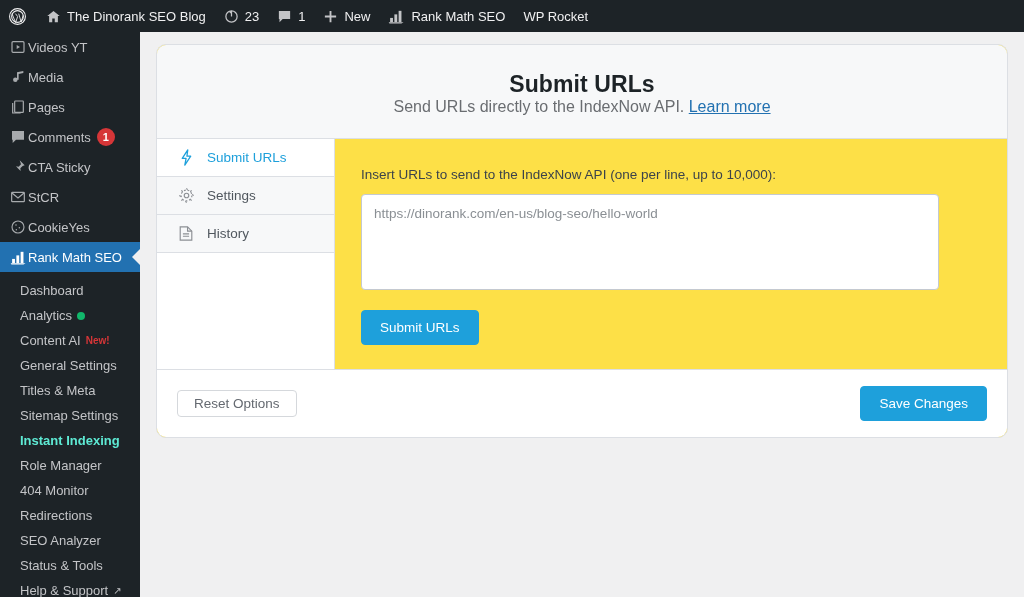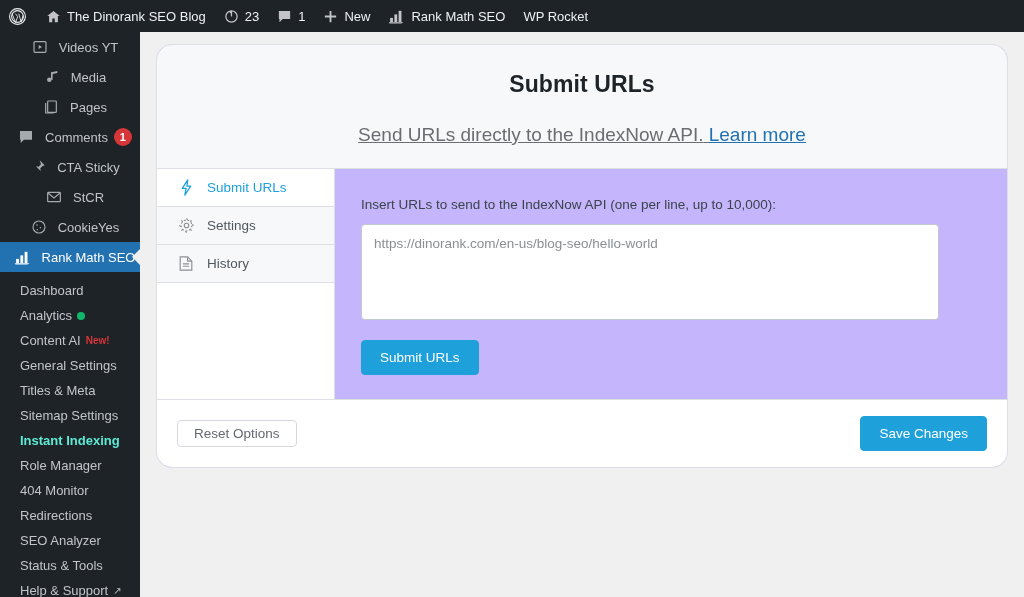--- a/index.html
+++ b/index.html
@@ -35,22 +35,20 @@
     width: 140px; height: 565px;
     background: #1d2327;
     color: #c3c4c7;
     font-size: 13px;
   }
   .menu-item {
     position: relative;
     display: flex; align-items: center;
     height: 30px; padding-left: 8px;
     color: #c3c4c7;
-    gap: 9px;
-    justify-content: center;
   }
   .menu-item .mi-icon {
     width: 20px; height: 20px;
     display: inline-flex; align-items: center; justify-content: center;
     color: #a7aaad;
     flex: 0 0 20px;
   }
   .menu-item .mi-icon svg { display:block; }
   .menu-item .mi-label { display:flex; align-items:center; gap: 6px; }
   .menu-item.current {
@@ -90,41 +88,40 @@
 
   
   #content {
     position: absolute; top: 32px; left: 140px;
     width: 884px; height: 565px;
     background: #f0f0f1;
   }
   #panel {
     position: absolute; left: 16px; top: 12px;
     width: 852px;
-    background: #c4b5fd;
+    background: #fde047;
     border: 1px solid #dcdfe4;
-    border-radius: 16px;
+    border-radius: 10px;
     overflow: hidden;
   }
   #panel-header {
     background: #f7f8f9;
     border-bottom: 1px solid #dcdfe4;
     padding: 26px 20px 22px;
     text-align: center;
   }
   #panel-header h1 {
     font-size: 23px; font-weight: bold;
     color: #1d2327;
     letter-spacing: 0.1px;
   }
   #panel-header .subtitle {
-    margin-top: 26px;
-    font-size: 19px;
+    margin-top: 0;
+    font-size: 16px;
     color: #6a6d71;
-    text-decoration: underline;
   }
   #panel-header .subtitle a {
     color: #2271b1; text-decoration: underline;
   }
 
   #panel-body { display: flex; align-items: stretch; }
 
   #tabs {
     width: 178px;
     flex: 0 0 178px;

